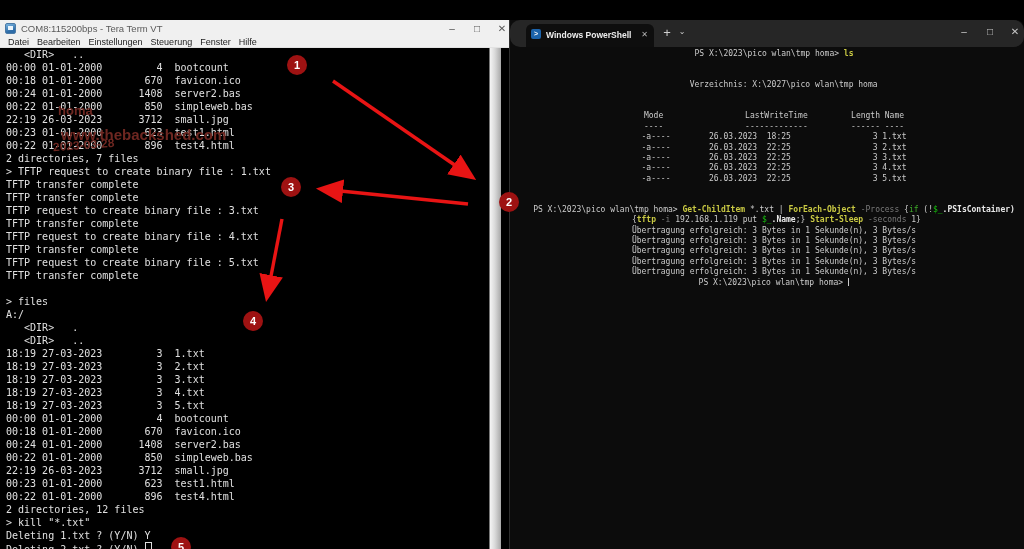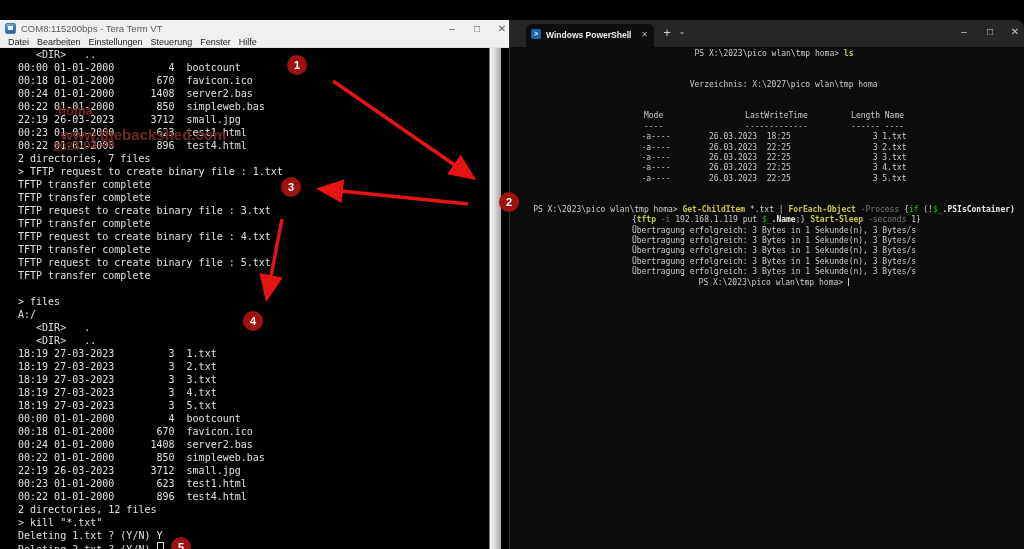--- a/index.html
+++ b/index.html
@@ -12,35 +12,35 @@
            background:linear-gradient(160deg,#7db7e2 0%,#2d6ca8 70%);border:1px solid #4b7aa6;box-sizing:border-box;}
   #tt-icon:after{content:"";position:absolute;left:2px;top:2px;width:5px;height:4px;background:#eaf4fc;}
   #tt-title{position:absolute;left:21px;top:3px;font-size:9.5px;color:#5a5a5a;white-space:nowrap;}
   .tt-btn{position:absolute;top:2px;width:16px;height:13px;text-align:center;font-size:10px;
           line-height:13px;color:#555;}
   #tt-menubar{position:absolute;left:0;top:17px;width:100%;height:11px;background:#f0f0f0;
               display:flex;align-items:flex-start;border-bottom:1px solid #e2e2e2;box-sizing:border-box;}
   .menu-item{font-size:9px;color:#1c1c1c;margin-left:8px;white-space:nowrap;}
   #tt-screen{position:absolute;left:0;top:28px;width:489px;height:521px;background:#000;overflow:hidden;}
   .tt-line{position:relative;height:13px;line-height:13px;font-family:"DejaVu Sans Mono",monospace;
-           font-size:10px;color:#e0e0e0;white-space:pre;padding-left:18px;}
+           font-size:10px;color:#e0e0e0;white-space:pre;padding-left:6px;}
   #tt-cursor{display:inline-block;width:5px;height:10px;border:1px solid #dedede;
              vertical-align:-1px;margin-left:1px;}
   #tt-scrollbar{position:absolute;left:489px;top:28px;width:12px;height:521px;
                 background:linear-gradient(to right,#f4f4f4 0%,#d9d9d9 45%,#a8a8a8 100%);
                 border-left:1px solid #777;box-sizing:border-box;}
   
   .wm{position:absolute;font-family:"Liberation Sans",sans-serif;color:#6e2721;z-index:3;}
   #wm1{left:58px;top:83px;font-size:13px;font-weight:bold;}
   #wm2{left:61px;top:106px;font-size:15px;font-weight:bold;}
   #wm3{left:53px;top:118px;font-size:12px;font-weight:bold;transform:rotate(-4deg);}
   
   #ps-window{position:absolute;left:509px;top:0;width:515px;height:549px;background:#0c0c0c;
              border-top-right-radius:8px;overflow:hidden;border-left:1px solid #2e2e2e;box-sizing:border-box;}
-  #ps-tabbar{position:absolute;left:0;top:0;width:100%;height:27px;background:#262626;}
+  #ps-tabbar{position:absolute;left:0;top:0;width:100%;height:27px;background:#262626;border-radius:10px;}
   #ps-tab{position:absolute;left:16px;top:4px;width:128px;height:23px;background:#0e0e0e;
           border-top-left-radius:6px;border-top-right-radius:6px;}
   #ps-tab-icon{position:absolute;left:5px;top:5px;width:10px;height:10px;background:#1b63ab;
                border-radius:2px;color:#fff;font-size:7px;line-height:10px;text-align:center;font-weight:bold;}
   #ps-tab-title{position:absolute;left:20px;top:6px;font-size:8.5px;font-weight:600;color:#ededed;white-space:nowrap;}
   #ps-tab-close{position:absolute;right:6px;top:6px;font-size:8px;color:#b4b4b4;}
   #ps-newtab{position:absolute;left:150px;top:5px;font-size:13px;color:#cfcfcf;width:14px;text-align:center;}
   #ps-dropdown{position:absolute;left:166px;top:7px;font-size:8px;color:#cfcfcf;width:12px;text-align:center;}
   .ps-btn{position:absolute;top:3px;width:18px;height:18px;text-align:center;font-size:10px;
           line-height:18px;color:#c8c8c8;}

